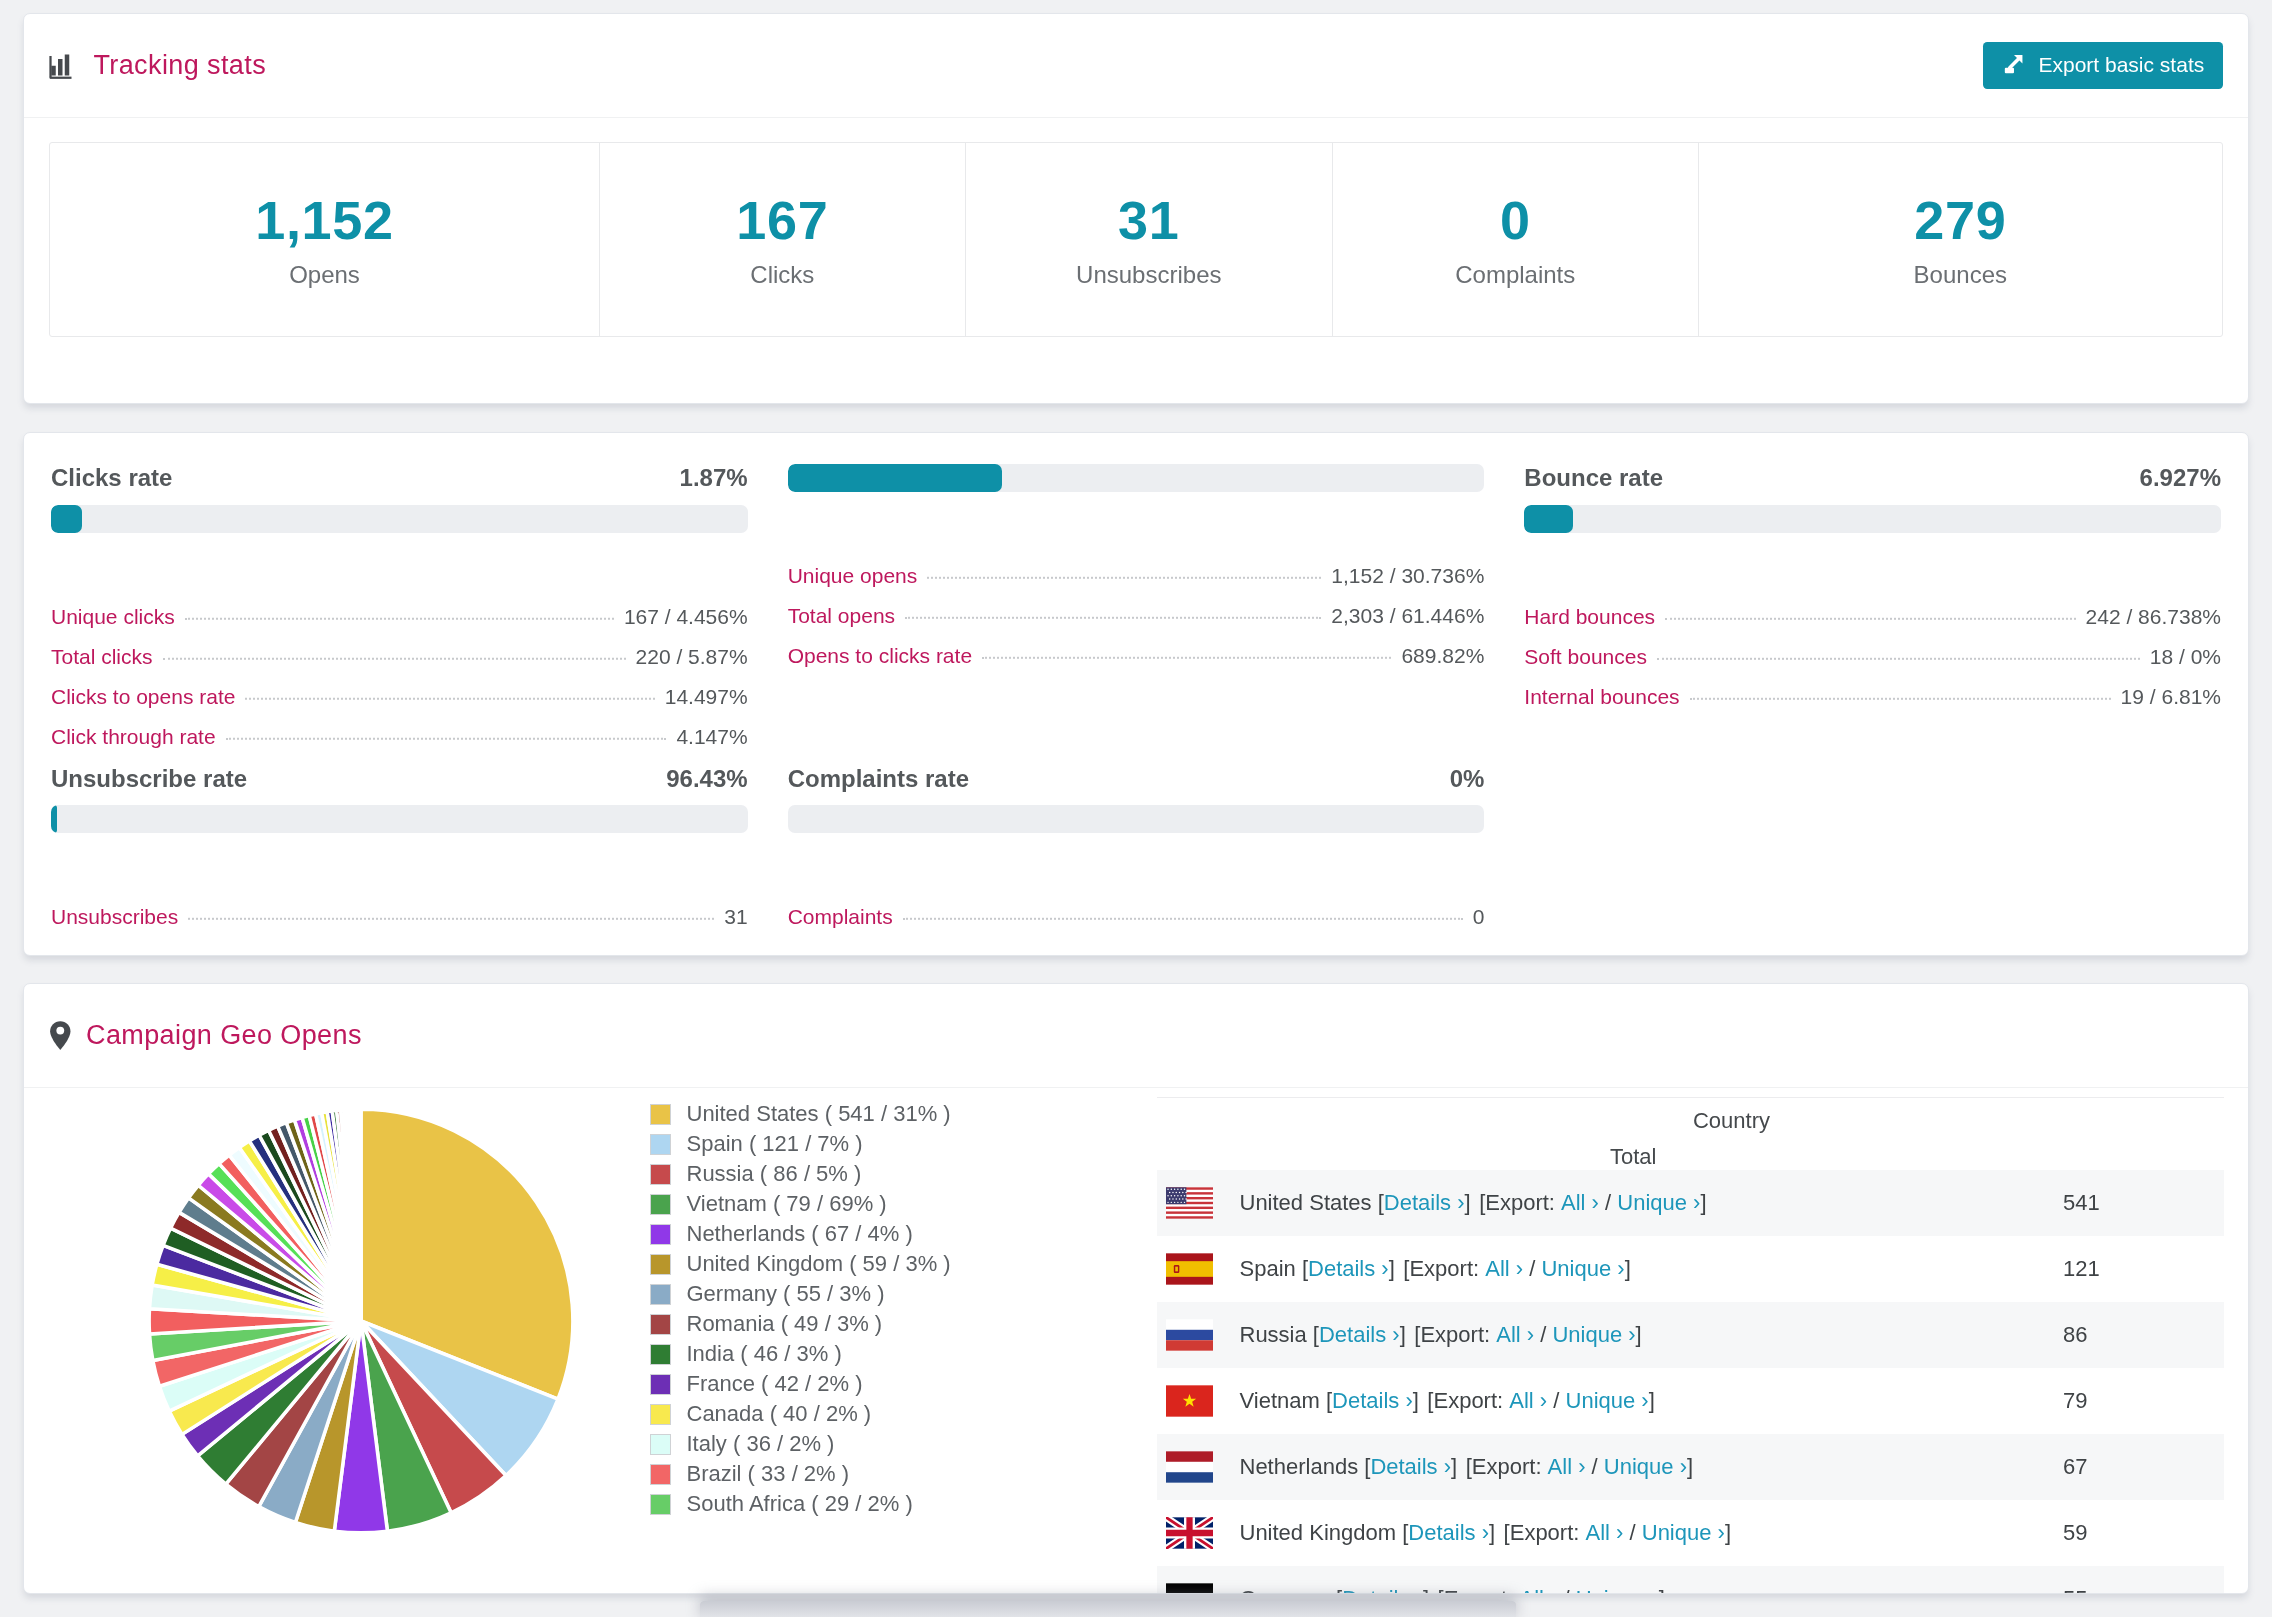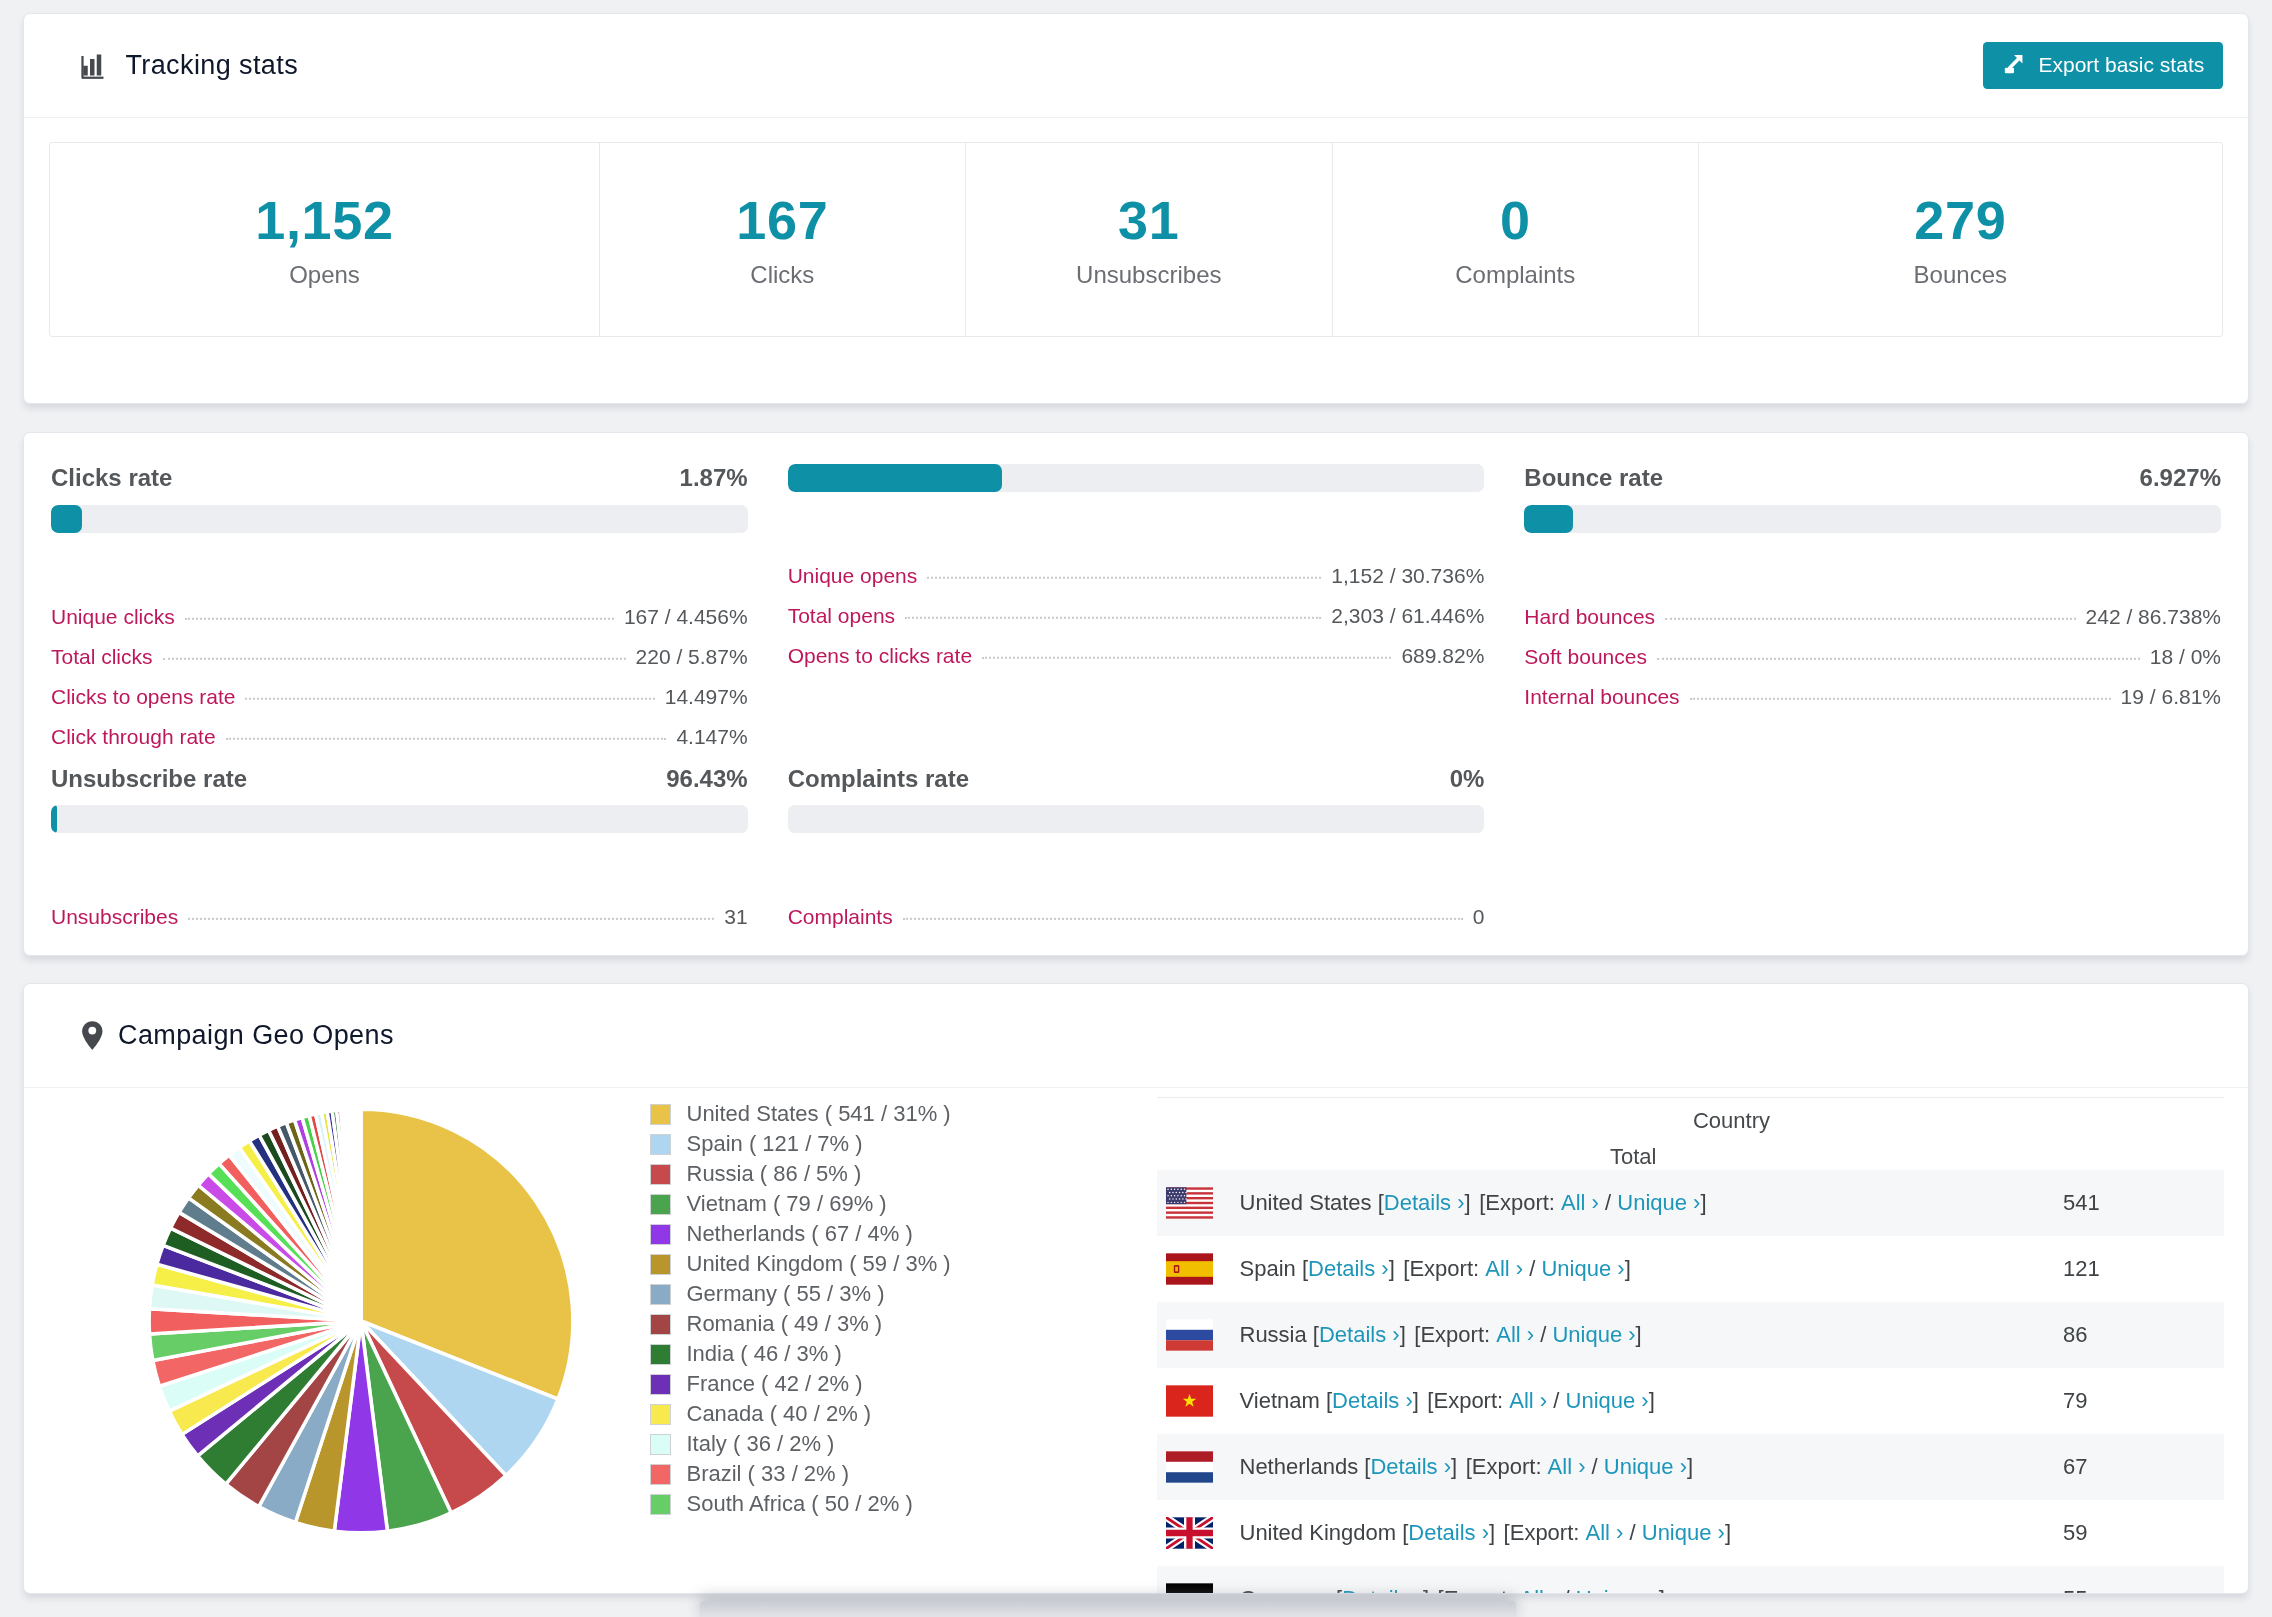--- a/index.html
+++ b/index.html
@@ -22,21 +22,21 @@
   #card-rates    { top:432px; height:524px; }
   #card-geo      { top:983px; height:611px; overflow:hidden; }
 
   .card-header {
     height:104px;
     display:flex; align-items:center; justify-content:space-between;
     padding:0 25.4px;
     border-bottom:1.4px solid #f0f1f2;
   }
   .card-title { display:flex; align-items:center; gap:14px;
-    font-size:27px; color:#0f172a; font-weight:400; letter-spacing:0.4px;margin-left:32px; }
+    font-size:27px; color:#be185d; font-weight:400; letter-spacing:0.4px; }
   .card-title svg { display:block; }
 
   .btn-teal {
     display:flex; align-items:center; gap:11.3px;
     background:#0e90a7; color:#fff;
     font-size:21px; height:47px; padding:0 18.4px;
     border:none; border-radius:4.2px; cursor:pointer;
     font-family:"Liberation Sans", sans-serif;
   }
 
@@ -372,21 +372,21 @@
         <li>
           <span class="swatch" style="background: rgb(219, 253, 247);"></span>
           <span>Italy ( 36 / 2% )</span>
         </li>
         <li>
           <span class="swatch" style="background: rgb(242, 102, 102);"></span>
           <span>Brazil ( 33 / 2% )</span>
         </li>
         <li>
           <span class="swatch" style="background: rgb(103, 205, 103);"></span>
-          <span>South Africa ( 50 / 2% )</span>
+          <span>South Africa ( 29 / 2% )</span>
         </li>
       </ul>
     <div class="geo-table">
       <div class="t-head">
         <div class="cell-country">Country</div>
         <div class="cell-total">Total</div>
       </div>
       <div id="geo-rows">
           <div class="t-row striped">
             <div class="cell-country">

